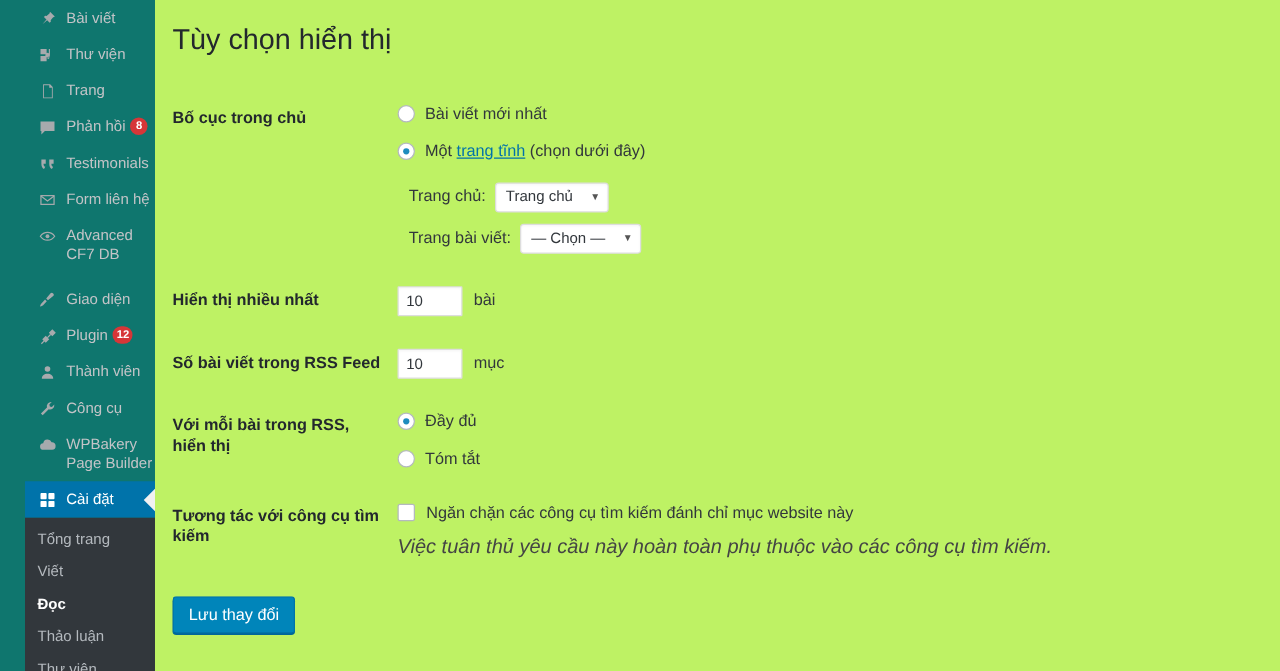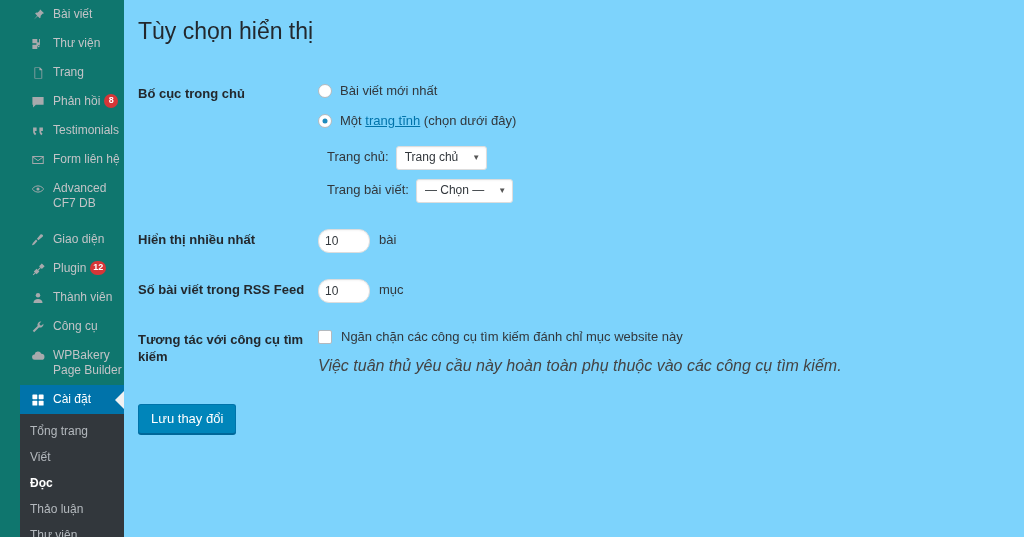--- a/index.html
+++ b/index.html
@@ -91,21 +91,21 @@
     cursor: pointer;
   }
   .submenu-item.current {
     color: #fff;
     font-weight: bold;
   }
 
   
   .main {
     flex: 1;
-    background: #7dd3fc;
+    background: #bef264;
     padding: 0px 0 0 14px;
     overflow: hidden;
   }
   h1.page-title {
     font-size: 23px;
     font-weight: 400;
     color: #23282d;
     margin: 8px 0 20px 0;
     padding: 9px 0 4px 0;
     line-height: 29px;
@@ -189,21 +189,21 @@
     margin-left: 14px;
     font-size: 8px;
     color: #555;
     line-height: 1;
   }
   .num-row { display: flex; align-items: center; font-size: 13px; color: #32373c; }
   input.small-text {
     width: 52px;
     height: 24px;
     border: 1px solid #ddd;
-    border-radius: 11px;
+    border-radius: 1px;
     background: #fff;
     box-shadow: 0 1px 2px rgba(0,0,0,.04) inset;
     padding: 0 6px;
     font-size: 12px;
     font-family: "Liberation Sans", sans-serif;
     color: #32373c;
     margin-right: 9px;
   }
   .check-row {
     display: flex;
@@ -443,20 +443,33 @@
         <tr>
           <th>Số bài viết trong RSS Feed</th>
           <td>
             <div class="num-row">
               <input class="small-text" type="text" value="10" style="">
               <span>mục</span>
             </div>
           </td>
         </tr>
 
+        <tr>
+          <th>Với mỗi bài trong RSS, hiển thị</th>
+          <td>
+            <div class="radio-row">
+              <span class="radio checked"></span>
+              <span>Đầy đủ</span>
+            </div>
+            <div class="radio-row">
+              <span class="radio"></span>
+              <span>Tóm tắt</span>
+            </div>
+          </td>
+        </tr>
 
         <tr>
           <th>Tương tác với công cụ tìm kiếm</th>
           <td>
             <div class="check-row">
               <span class="checkbox"></span>
               <span>Ngăn chặn các công cụ tìm kiếm đánh chỉ mục website này</span>
             </div>
             <p class="desc-italic">Việc tuân thủ yêu cầu này hoàn toàn phụ thuộc vào các công cụ tìm kiếm.</p>
           </td>

